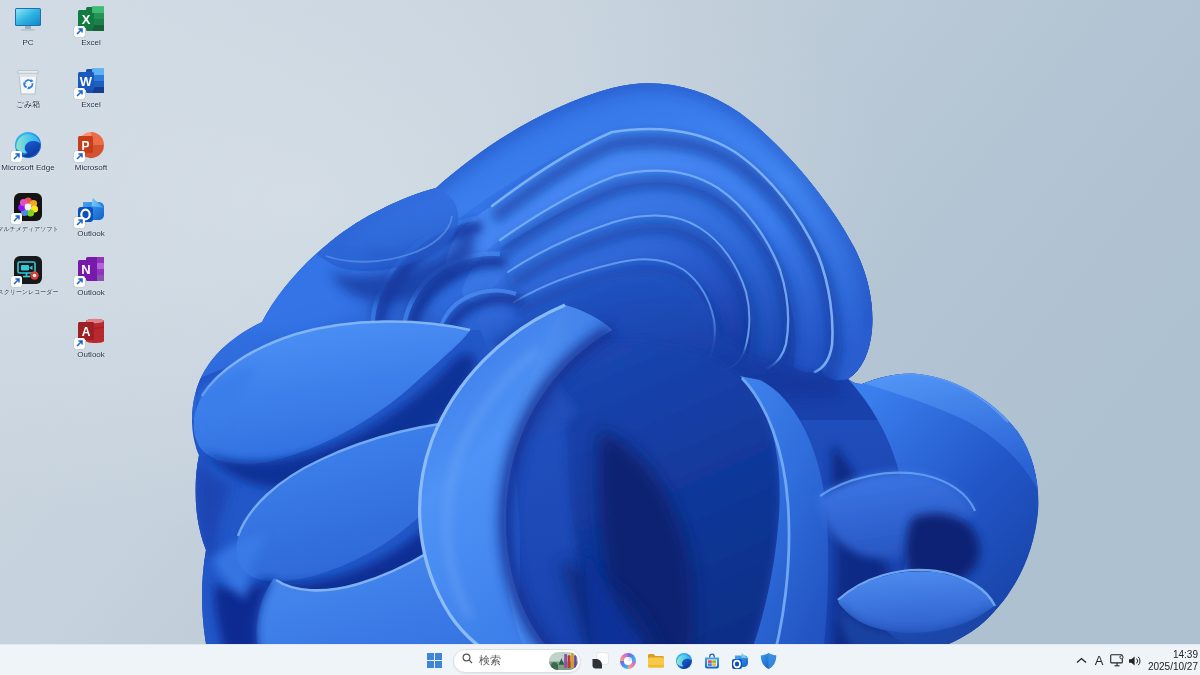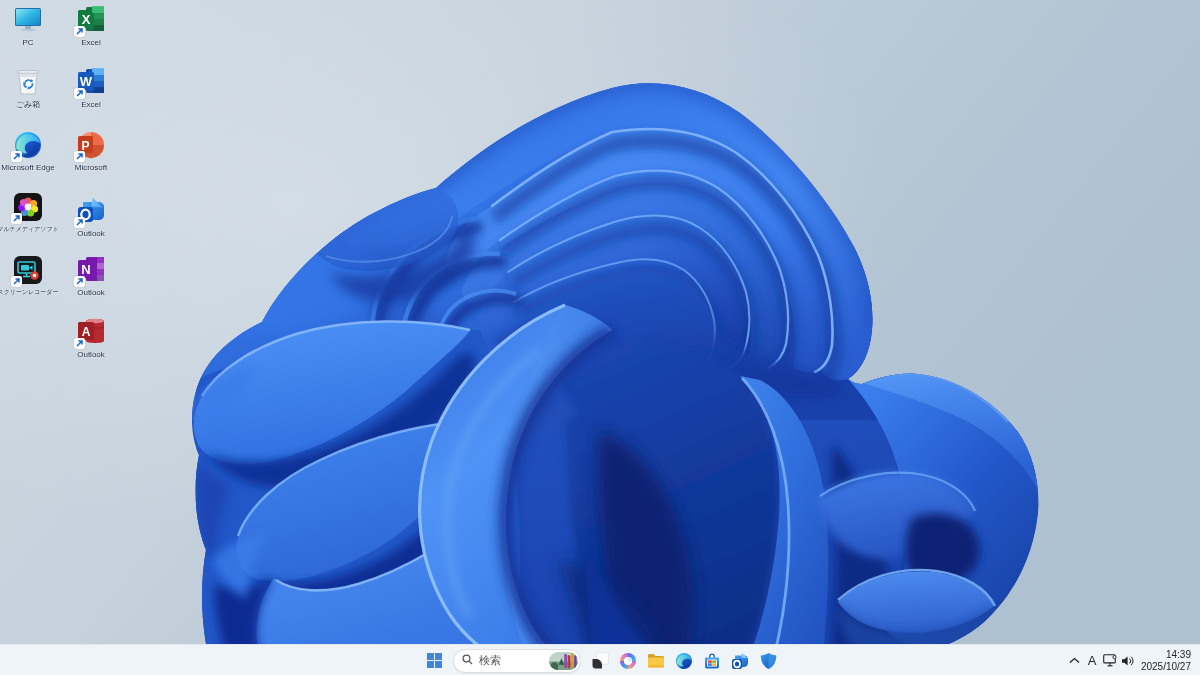--- a/index.html
+++ b/index.html
@@ -5,29 +5,29 @@
   html,body{margin:0;padding:0;}
   #screen{position:relative;width:1200px;height:675px;overflow:hidden;font-family:"Liberation Sans",sans-serif;background:#bfcdd9;}
   #wall{position:absolute;left:0;top:0;}
   .icons{position:absolute;left:0;top:0;}
   .ico{position:absolute;width:76px;text-align:center;}
   .ico .g{width:30px;height:30px;margin:0 auto;position:relative;}
   .ico .lbl{margin-top:3px;white-space:nowrap;font-size:8px;line-height:9.5px;color:#13233a;text-shadow:0 0 2px rgba(255,255,255,.8),0 0 1px rgba(255,255,255,.9);}
   .sc{position:absolute;left:-2px;bottom:-2px;width:11px;height:11px;background:#fff;border-radius:2px;box-shadow:0 0 1px rgba(0,0,0,.45);}
   .sc svg{position:absolute;left:1px;top:1px;}
   .taskbar{position:absolute;left:0;top:644px;width:1200px;height:31px;background:#eff4f9;border-top:1px solid #e2e8ef;box-sizing:border-box;}
-  .tb-center{position:absolute;left:420px;top:0;height:31px;display:flex;align-items:center;}
+  .tb-center{position:absolute;left:420px;top:0;height:31px;display:flex;align-items:center;font-family:Liberation Serif, serif;}
   .tb-ic{width:28px;height:31px;display:flex;align-items:center;justify-content:center;}
   .search{width:126px;height:22px;background:#fff;border:1px solid #dcdfe4;border-radius:12px;display:flex;align-items:center;margin:0 5px;position:relative;box-shadow:0 1px 1px rgba(0,0,0,.05);}
   .search .q{margin-left:8px;font-size:12px;color:#444;}
   .search .txt{margin-left:6px;font-size:11px;color:#555;}
   .search .img{position:absolute;right:2px;top:2px;width:29px;height:18px;border-radius:9px;overflow:hidden;}
   .tray{position:absolute;right:0;top:0;height:31px;display:flex;align-items:center;}
   .tray .sm{width:18px;height:31px;display:flex;align-items:center;justify-content:center;color:#2b2b2b;}
-  .clock{width:54px;text-align:right;padding-right:9px;font-size:10px;line-height:11.5px;color:#222;}
+  .clock{width:54px;text-align:right;padding-right:2px;font-size:10px;line-height:11.5px;color:#222;}
 </style>
 </head>
 <body>
 <div id="screen">
 <svg id="wall" width="1200" height="675" viewBox="0 0 1200 675">
   <defs>
     <linearGradient id="bgG" x1="0" y1="0" x2="1" y2="0.45">
       <stop offset="0" stop-color="#cfd9e3"></stop>
       <stop offset="0.4" stop-color="#c5d1dc"></stop>
       <stop offset="0.75" stop-color="#b4c5d4"></stop>

